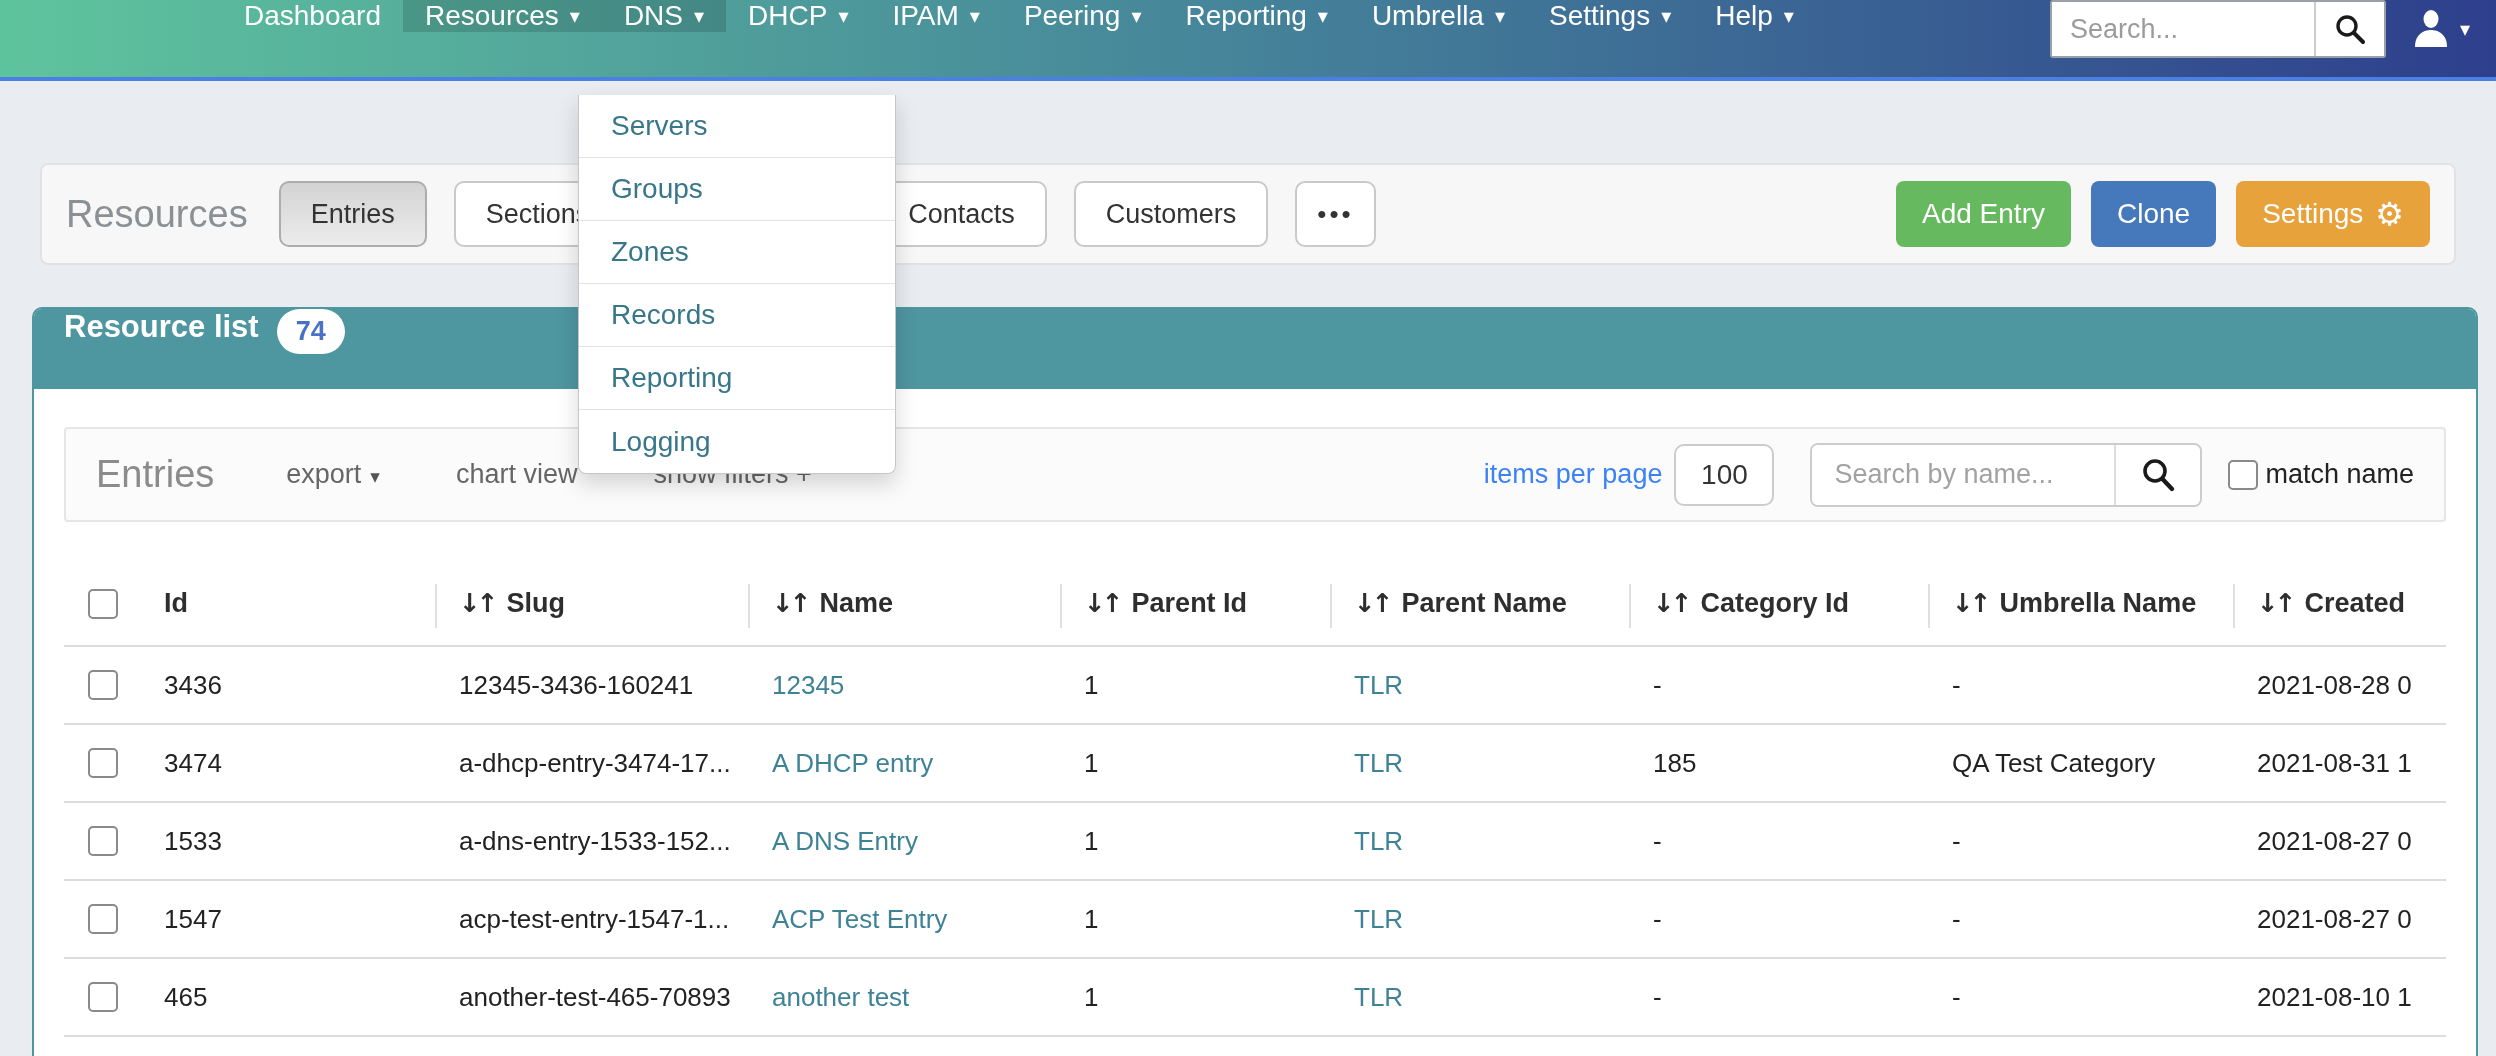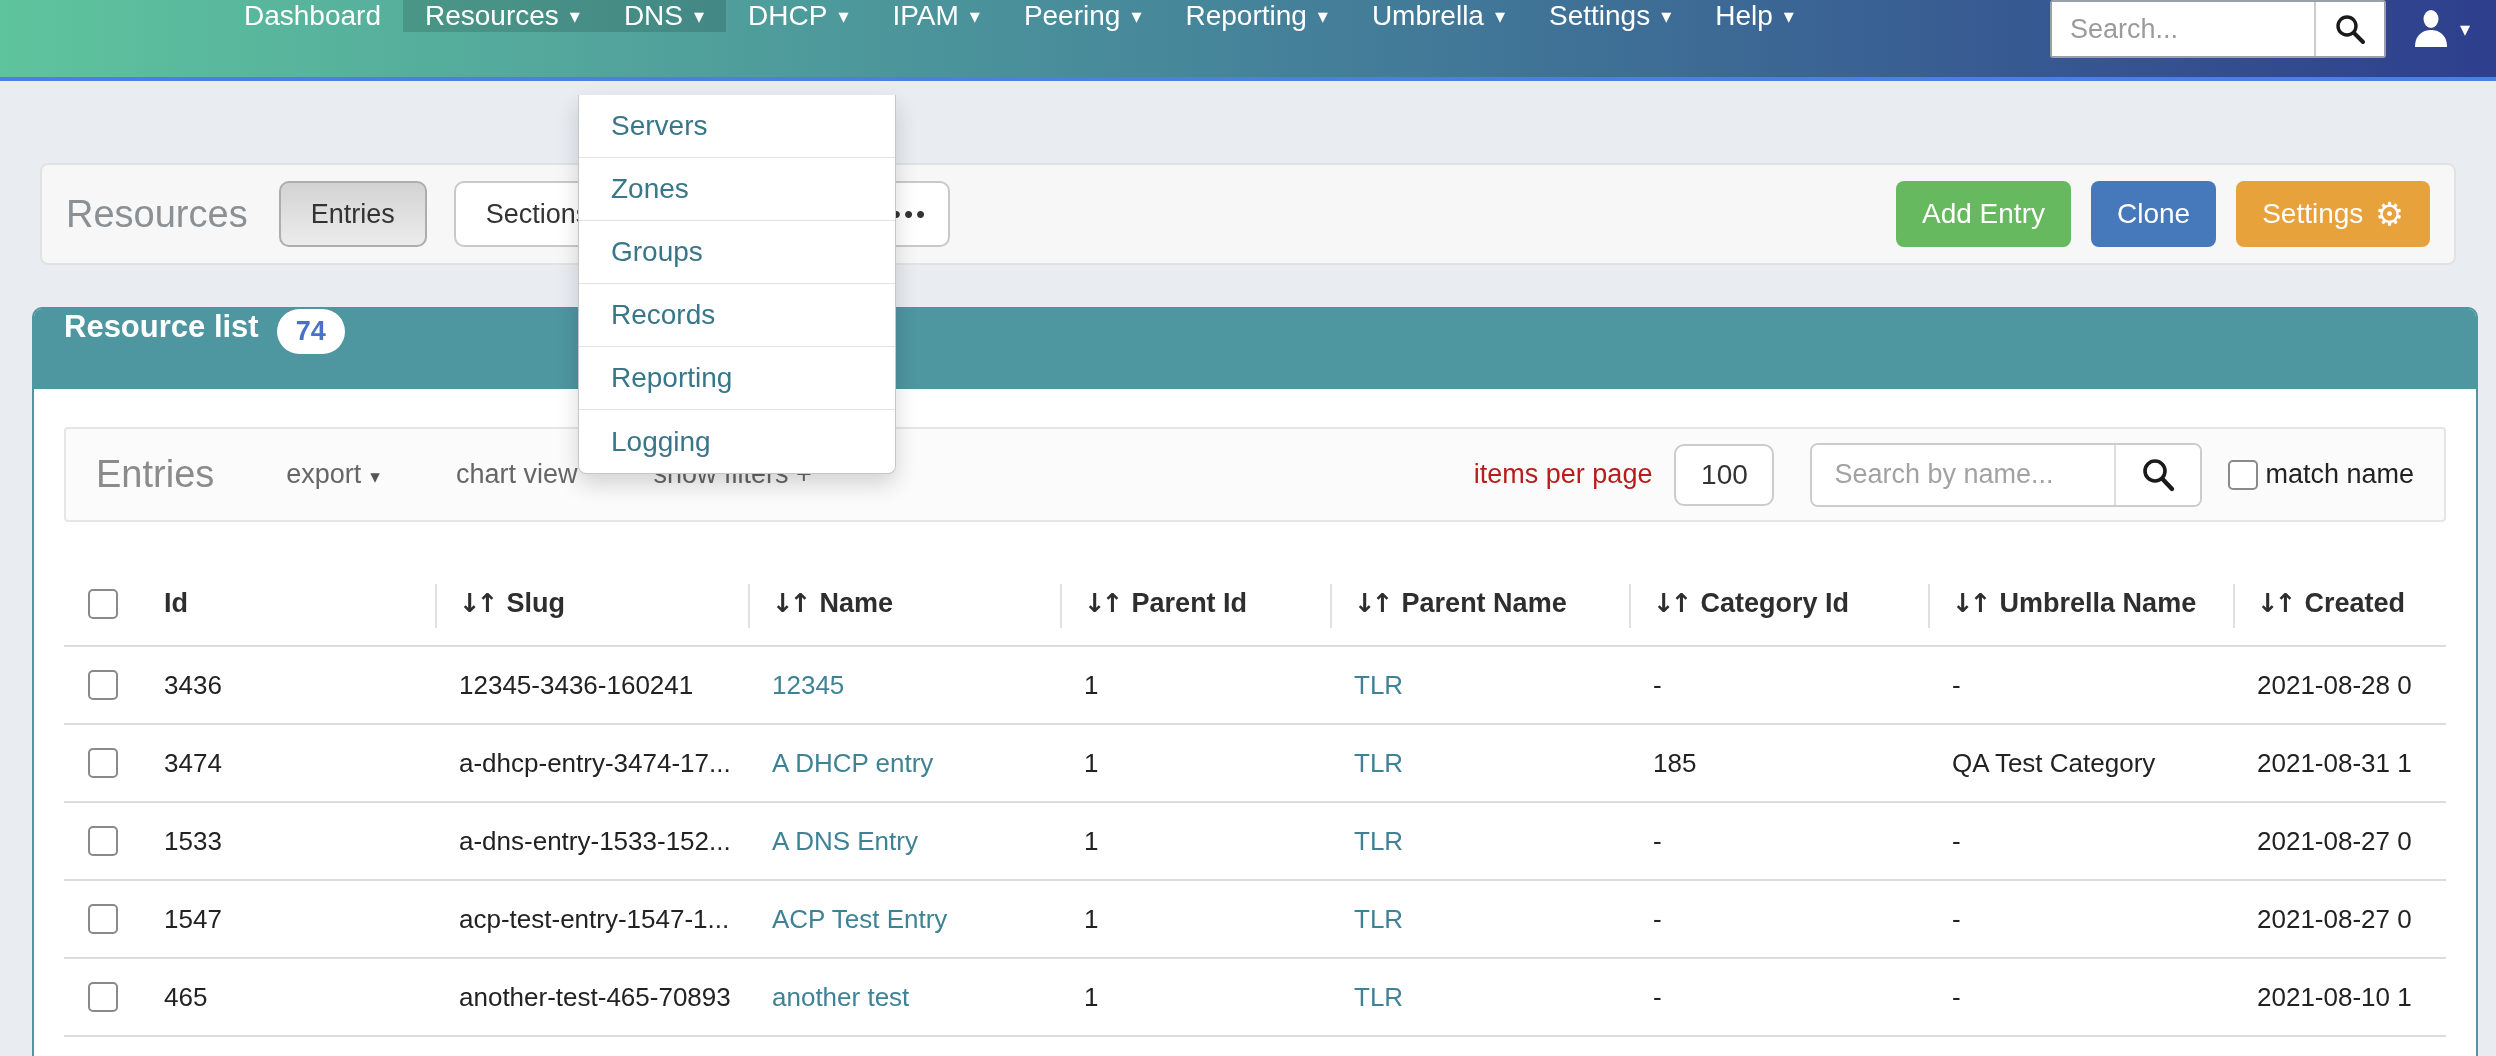--- a/index.html
+++ b/index.html
@@ -100,21 +100,21 @@
 
   
   .list-toolbar {
     height: 95px; background: #fbfbfb; border: 2px solid #e6e6e6; border-radius: 4px;
     display: flex; align-items: center; padding: 0 30px;
   }
   .toolbar-title { font-size: 38px; color: #8b8b8b; margin-right: 72px; }
   .toolbar-link { font-size: 27px; color: #666; margin-right: 76px; cursor: pointer; white-space: nowrap; }
   .toolbar-link .caret { font-size: 19px; margin-left: 9px; color: #555; }
   .toolbar-right { margin-left: auto; display: flex; align-items: center; }
-  .ipp-label { font-size: 27px; color: #b91c1c; margin-right: 22px; }
+  .ipp-label { font-size: 27px; color: #3b82f6; margin-right: 12px; }
   .ipp-input {
     width: 100px; height: 62px; border: 2px solid #ccc; border-radius: 10px;
     text-align: center; font-size: 28px; color: #333; margin-right: 36px;
     font-family: inherit; outline: none; background: #fff;
   }
   .name-search {
     display: flex; border: 2px solid #ccc; border-radius: 8px; overflow: hidden;
     height: 64px; background: #fff;
   }
   .name-search-input {
@@ -235,32 +235,33 @@
           <path d="M3 38 C3 25, 12 21, 19 21 C26 21, 35 25, 35 38 Z" fill="#ffffff"></path>
         </svg>
       </span>
       <span class="caret">▾</span>
     </div>
   </div>
 </nav>
 
 <div class="dns-dropdown" id="dns-menu">
     <div class="menu-item">Servers</div>
+    <div class="menu-item">Groups</div>
     <div class="menu-item">Zones</div>
-    <div class="menu-item">Groups</div>
     <div class="menu-item">Records</div>
     <div class="menu-item">Reporting</div>
     <div class="menu-item">Logging</div>
   </div>
 
 <section class="page-header-panel">
   <span class="page-title">Resources</span>
   <div id="tabs" style="display:flex;align-items:center;">
       <button class="tab-btn active">Entries</button>
       <button class="tab-btn">Sections</button>
+      <button class="tab-btn tab-offset">Contacts</button>
       <button class="tab-btn">Customers</button>
       <button class="tab-btn tab-more">•••</button>
     </div>
   <div class="header-actions" id="actions">
       <button class="action-btn" style="background: rgb(102, 185, 94);">
         <span>Add Entry</span>
       </button>
       <button class="action-btn" style="background: rgb(70, 120, 188);">
         <span>Clone</span>
       </button>

